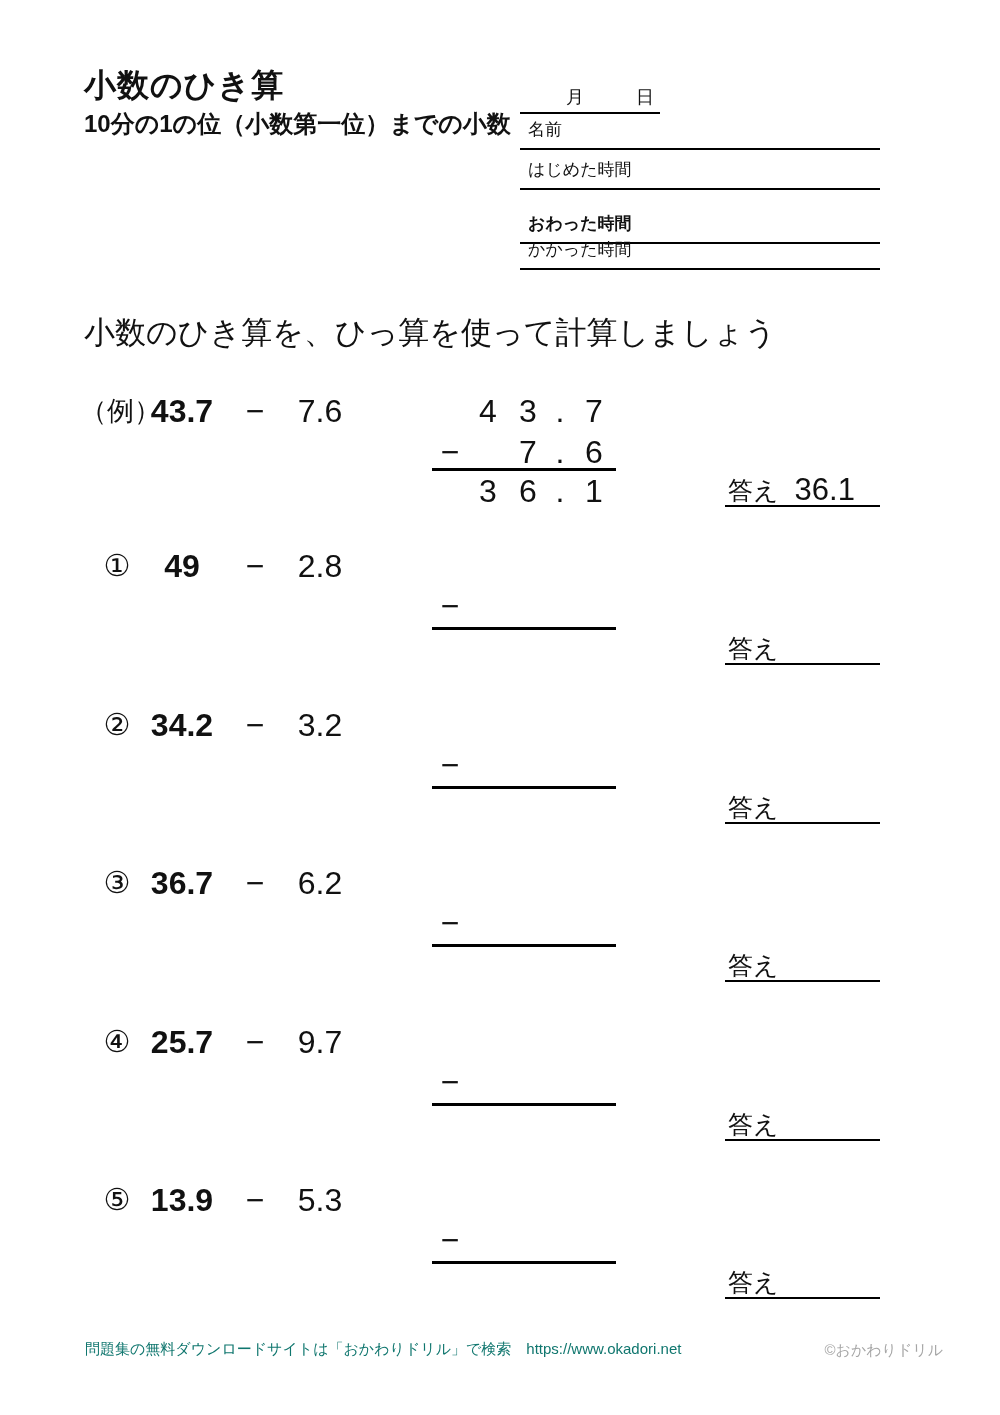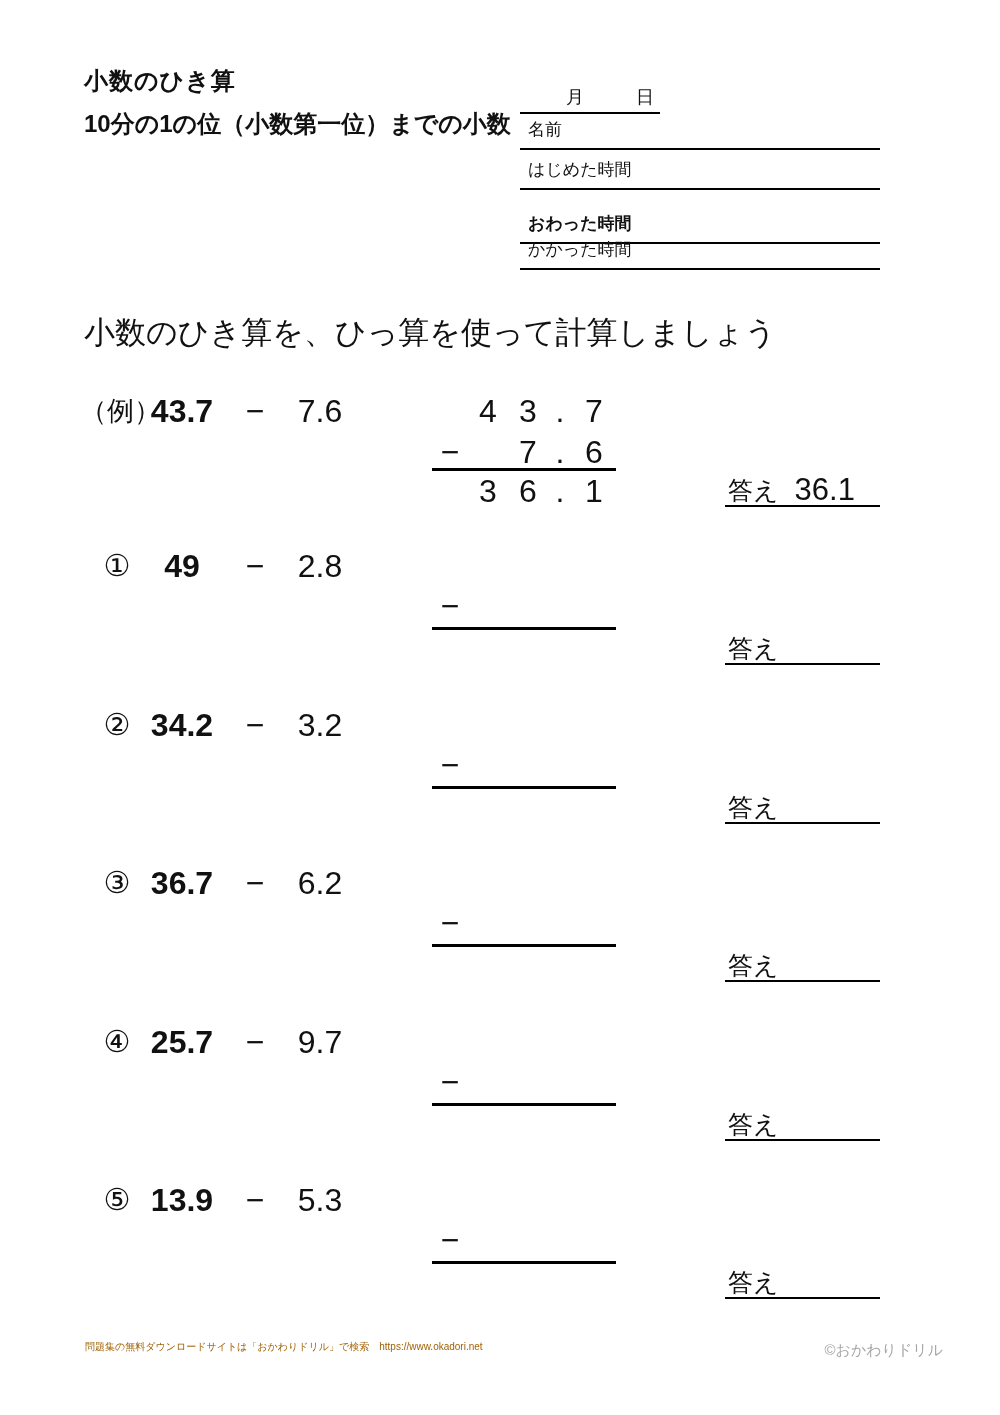--- a/index.html
+++ b/index.html
@@ -3,21 +3,21 @@
 <meta charset="utf-8">
 <style>
   html,body{margin:0;padding:0;background:#e8e8e8;}
   .sheet{
     position:relative; width:1000px; height:1415px; background:#ffffff;
     margin:0 auto; overflow:hidden;
     font-family:"Liberation Sans","DejaVu Sans",sans-serif;
     color:#111;
   }
   .abs{position:absolute;}
-  .title{left:84px; top:68px; font-size:24px; font-weight:bold; line-height:1.1; letter-spacing:1px;}
+  .title{left:84px; top:68px; font-size:32px; font-weight:bold; line-height:1.1; letter-spacing:1px;}
   .subtitle{left:84px; top:111px; font-size:24px; font-weight:bold; line-height:1.1;}
   
   .date-row{left:520px; top:82px; width:140px; height:30px; border-bottom:2px solid #000;
     display:flex; justify-content:flex-end; align-items:center; font-size:18px;}
   .date-row .month{margin-right:52px;}
   .date-row .day{margin-right:6px;}
   .frow{left:520px; width:360px; height:40px; border-bottom:2px solid #000;
     display:flex; align-items:center; padding-left:8px; box-sizing:border-box; font-size:17px;}
   .instruction{left:84px; top:314px; font-size:31px; line-height:1.2;}
   
@@ -35,21 +35,21 @@
   .hrow .c-d2{width:40px; text-align:center;}
   .hrow .c-dot{width:24px; text-align:center;}
   .hrow .c-d3{width:44px; text-align:center;}
   .hline{position:absolute; left:432px; width:184px; height:0; border-top:3px solid #000;}
   
   .answer{position:absolute; left:725px; width:155px; height:36px; border-bottom:2px solid #000;
     display:flex; align-items:flex-end; box-sizing:border-box; padding-left:3px;}
   .answer .alabel{font-size:25px; line-height:25px; padding-bottom:2px;}
   .answer .avalue{font-size:31px; line-height:31px; margin-left:16px;}
   
-  .footer-left{left:85px; top:1340px; font-size:10px; color:#a16207;}
+  .footer-left{left:85px; top:1340px; font-size:15px; color:#0f766e;}
   .footer-right{right:57px; top:1341px; font-size:15px; color:#a6a6a6;}
 </style>
 </head>
 <body>
 
 <div class="sheet">
 
   <div class="abs title">小数のひき算</div>
   <div class="abs subtitle">10分の1の位（小数第一位）までの小数</div>
 

